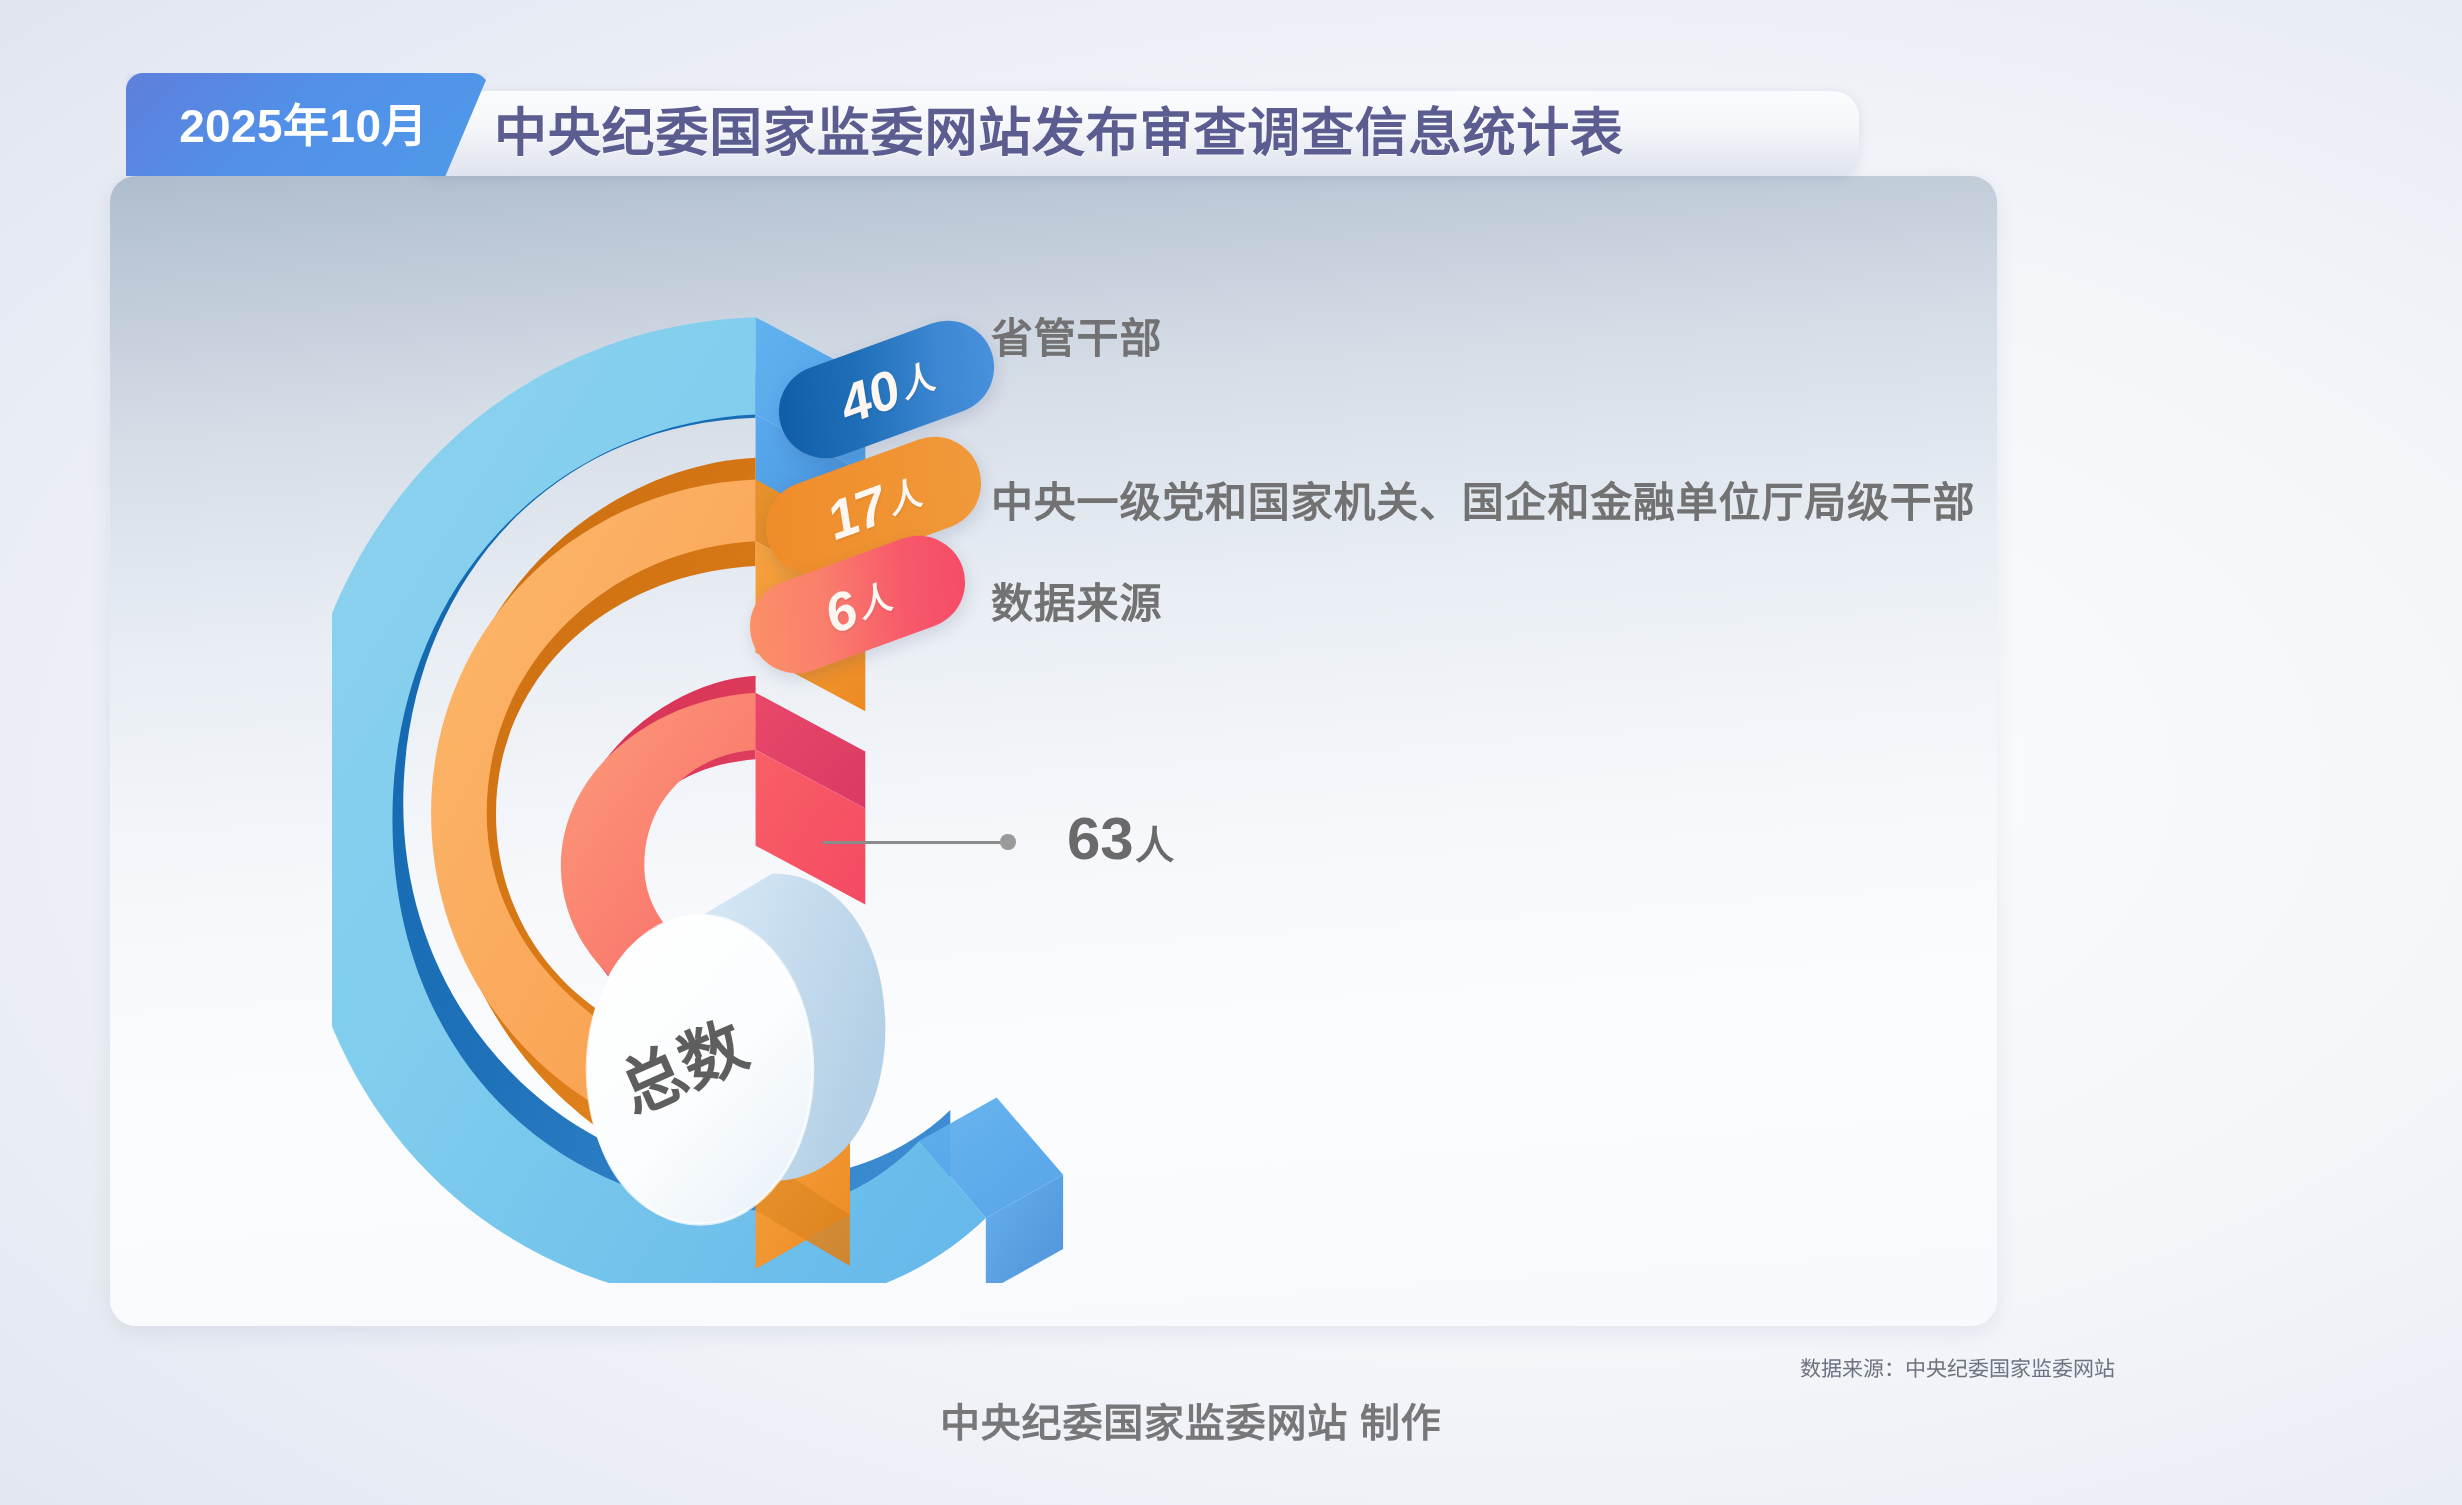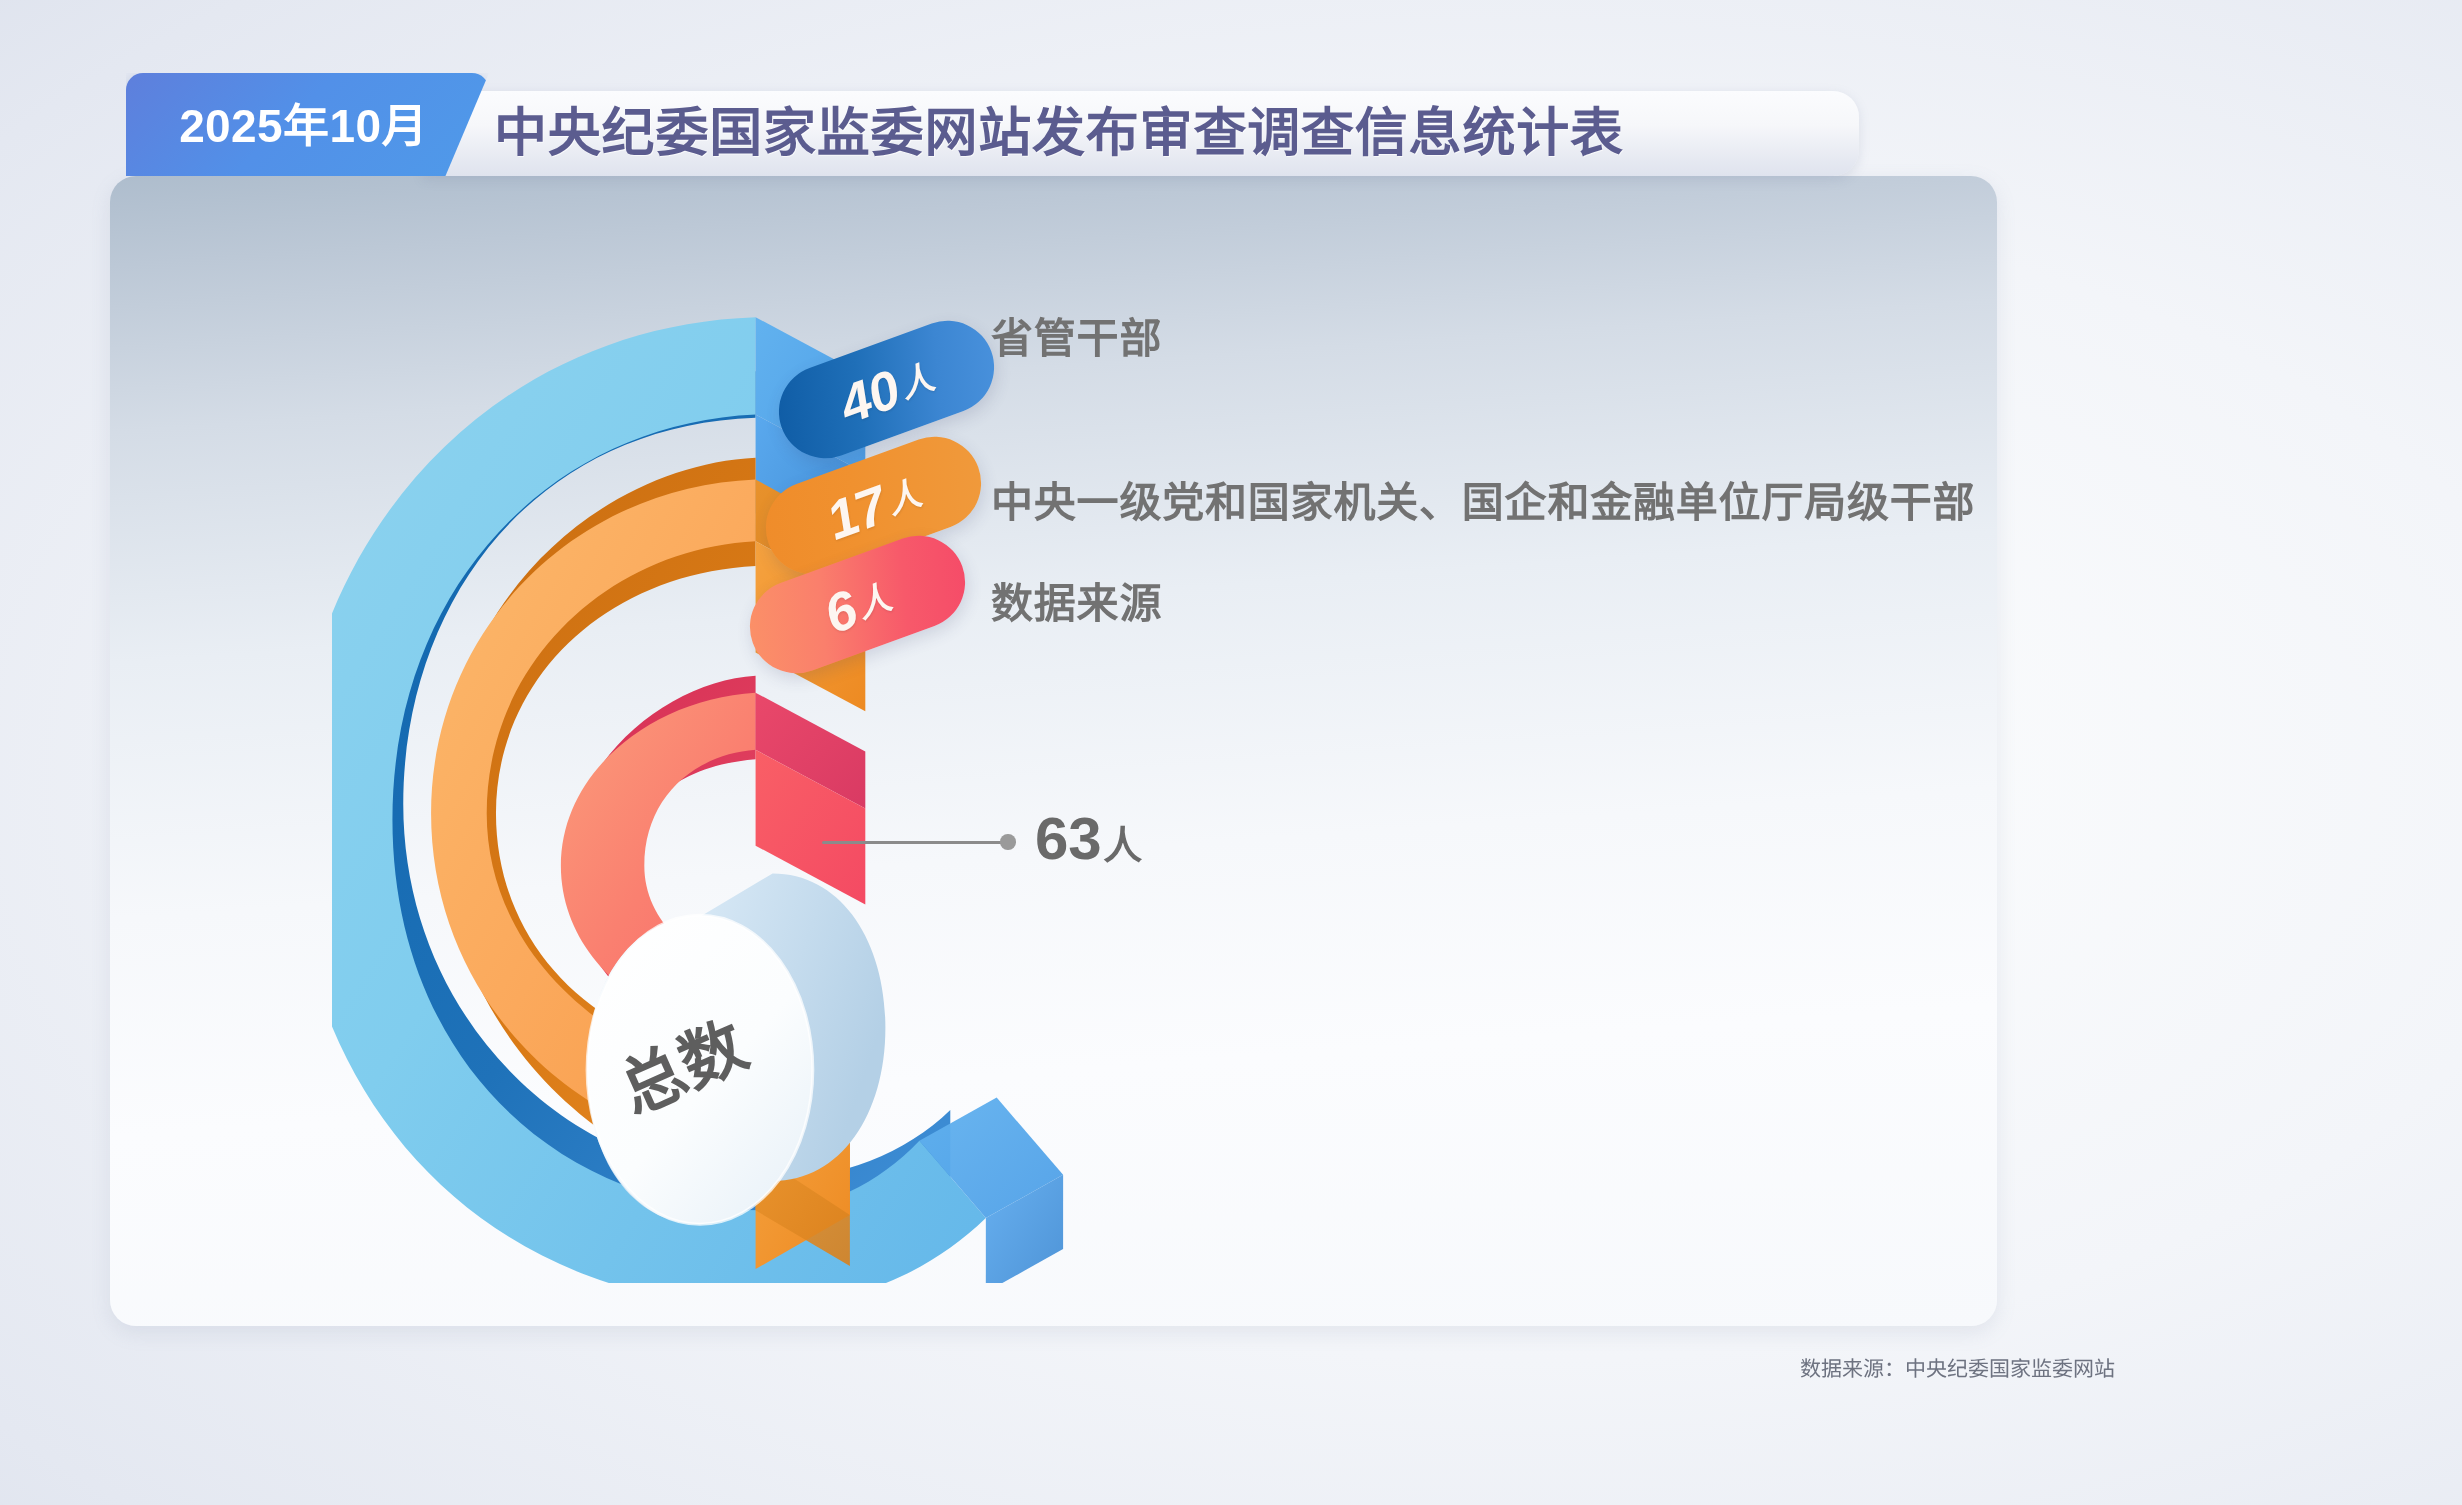--- a/index.html
+++ b/index.html
@@ -186,21 +186,21 @@
     background: #9a9a9a;
   }
   .total-value {
     position: absolute;
     left: 1035px;
     top: 804px;
     font-weight: 700;
     color: #6a6a6a;
     white-space: nowrap;
   }
-  .total-value .n { font-size: 60px; }
+  .total-value .n { font-size: 60px; margin-left: 32px; }
   .total-value .u { font-size: 39px; margin-left: 1.5px; }
 
   
   .footer-made {
     position: absolute;
     left: 940px;
     top: 1391px;
     font-size: 40px;
     font-weight: 700;
     color: #77777a;
@@ -420,18 +420,19 @@
   <div class="cat-label cat-1">省管干部</div>
   <div class="cat-label cat-2">中央一级党和国家机关、国企和金融单位厅局级干部</div>
   <div class="cat-label cat-3">数据来源</div>
 
   <div class="total-line"></div>
   <div class="total-dot"></div>
   <div class="total-value">
     <span class="n">63</span><span class="u">人</span>
   </div>
 
+  <div class="footer-made">中央纪委国家监委网站 制作</div>
   <div class="footnotes">
     <div>数据来源：中央纪委国家监委网站</div>
   </div>
 
 </div>
 
 
 </body></html>

